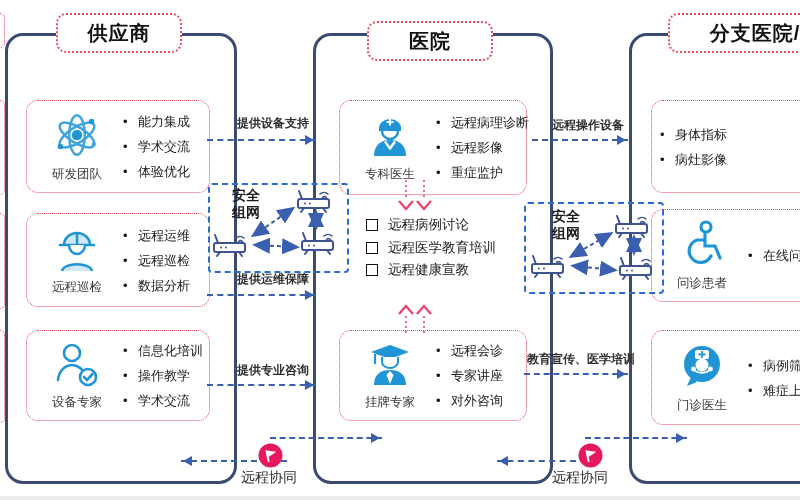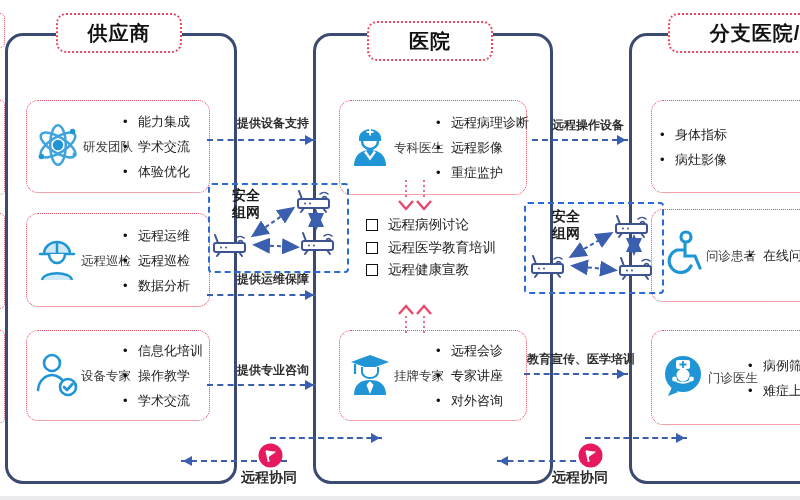--- a/index.html
+++ b/index.html
@@ -5,38 +5,38 @@
   html,body{margin:0;padding:0;background:#fff;}
   .stage{position:relative;width:800px;height:500px;overflow:hidden;background:#fff;
          font-family:"Liberation Sans",sans-serif;color:#222;}
   .frame{position:absolute;border:3px solid #3b4a70;border-radius:18px;background:transparent;z-index:1;}
   .sliver{position:absolute;left:-5px;width:8px;border:1.6px dotted #e8495f;border-radius:6px;z-index:1;}
   .title-box{position:absolute;background:#fff;border:2px dotted #e8495f;border-radius:10px;
              display:flex;align-items:center;justify-content:center;font-size:20px;font-weight:700;
              color:#121212;z-index:4;letter-spacing:1px;}
   .card{position:absolute;background:#fff;border:1.6px dotted #e8495f;border-radius:12px;
         display:flex;align-items:center;padding:4px 6px;z-index:2;box-sizing:border-box;}
-  .card-left{width:88px;flex:none;display:flex;flex-direction:row;align-items:center;}
+  .card-left{width:88px;flex:none;display:flex;flex-direction:column;align-items:center;}
   .card-label{font-size:12.5px;color:#3a3a3a;margin-top:2px;white-space:nowrap;font-weight:500;}
   ul.bullets{list-style:none;margin:0;padding:0;}
   ul.bullets li{position:relative;padding-left:17px;font-size:13px;line-height:25px;
                 color:#222;font-weight:500;white-space:nowrap;}
   ul.bullets li::before{content:"\2022";position:absolute;left:2px;color:#111;}
   .chk-list{position:absolute;left:366px;top:214px;z-index:3;}
   .chk{display:flex;align-items:center;gap:10px;height:22.5px;font-size:13.5px;font-weight:500;color:#1d1d1d;white-space:nowrap;}
   .chk-box{width:10px;height:10px;border:1.8px solid #111;flex:none;}
   .flow-label{position:absolute;font-size:12px;font-weight:600;color:#2e2e2e;white-space:nowrap;z-index:3;}
   .harrow{position:absolute;height:0;border-top:2px dashed #3a5fae;z-index:3;}
   .harrow.right::after{content:"";position:absolute;right:-3px;top:-6px;
        border:5px solid transparent;border-left:9px solid #3a5fae;}
   .harrow.left::before{content:"";position:absolute;left:-3px;top:-6px;
        border:5px solid transparent;border-right:9px solid #3a5fae;}
   .netbox{position:absolute;border:2px dashed #2b6bd7;border-radius:4px;z-index:3;}
   .net-label{position:absolute;width:36px;font-size:14px;font-weight:700;color:#1c1c1c;line-height:17px;}
-  .collab-label{position:absolute;font-size:14px;color:#2e2e2e;font-weight:700;z-index:3;white-space:nowrap;}
+  .collab-label{position:absolute;font-size:14px;color:#2e2e2e;font-weight:400;z-index:3;white-space:nowrap;}
   .abs{position:absolute;z-index:3;}
   .bottom-strip{position:absolute;left:0;top:496px;width:800px;height:4px;background:#ececee;z-index:0;}
 </style>
 </head>
 <body>
 
 <div class="stage">
 
   <svg width="0" height="0" style="position:absolute" aria-hidden="true">
     <defs>

